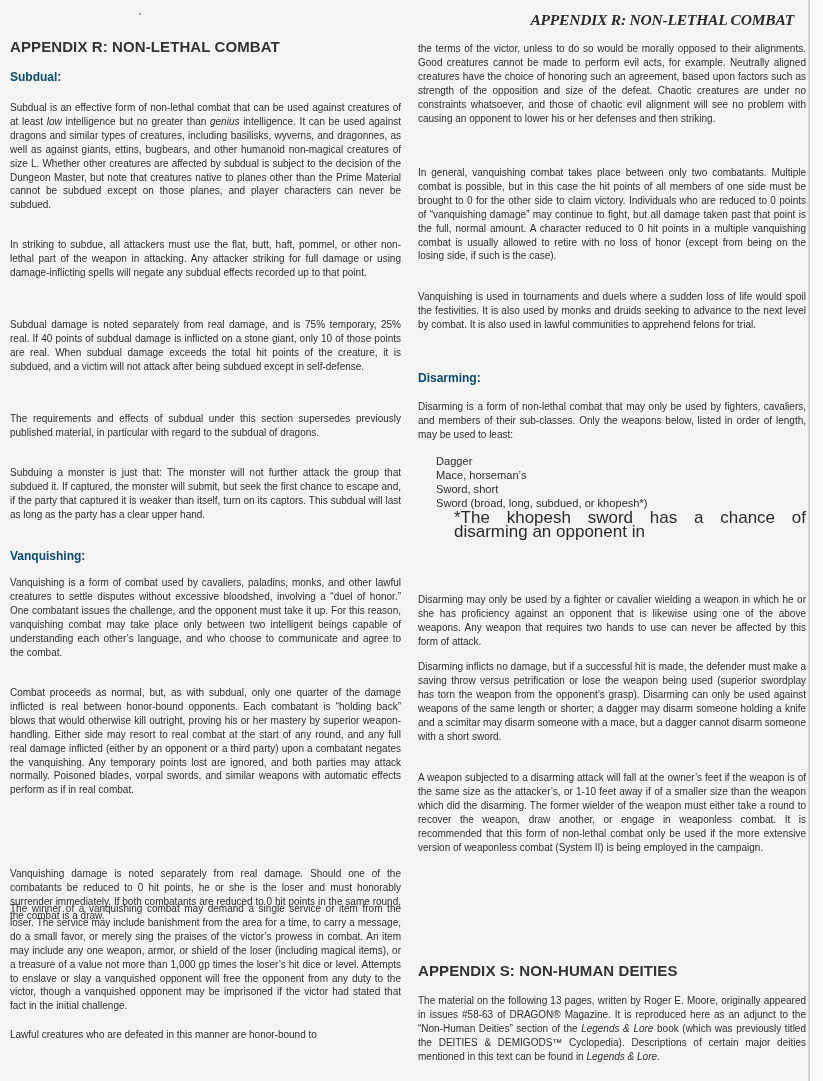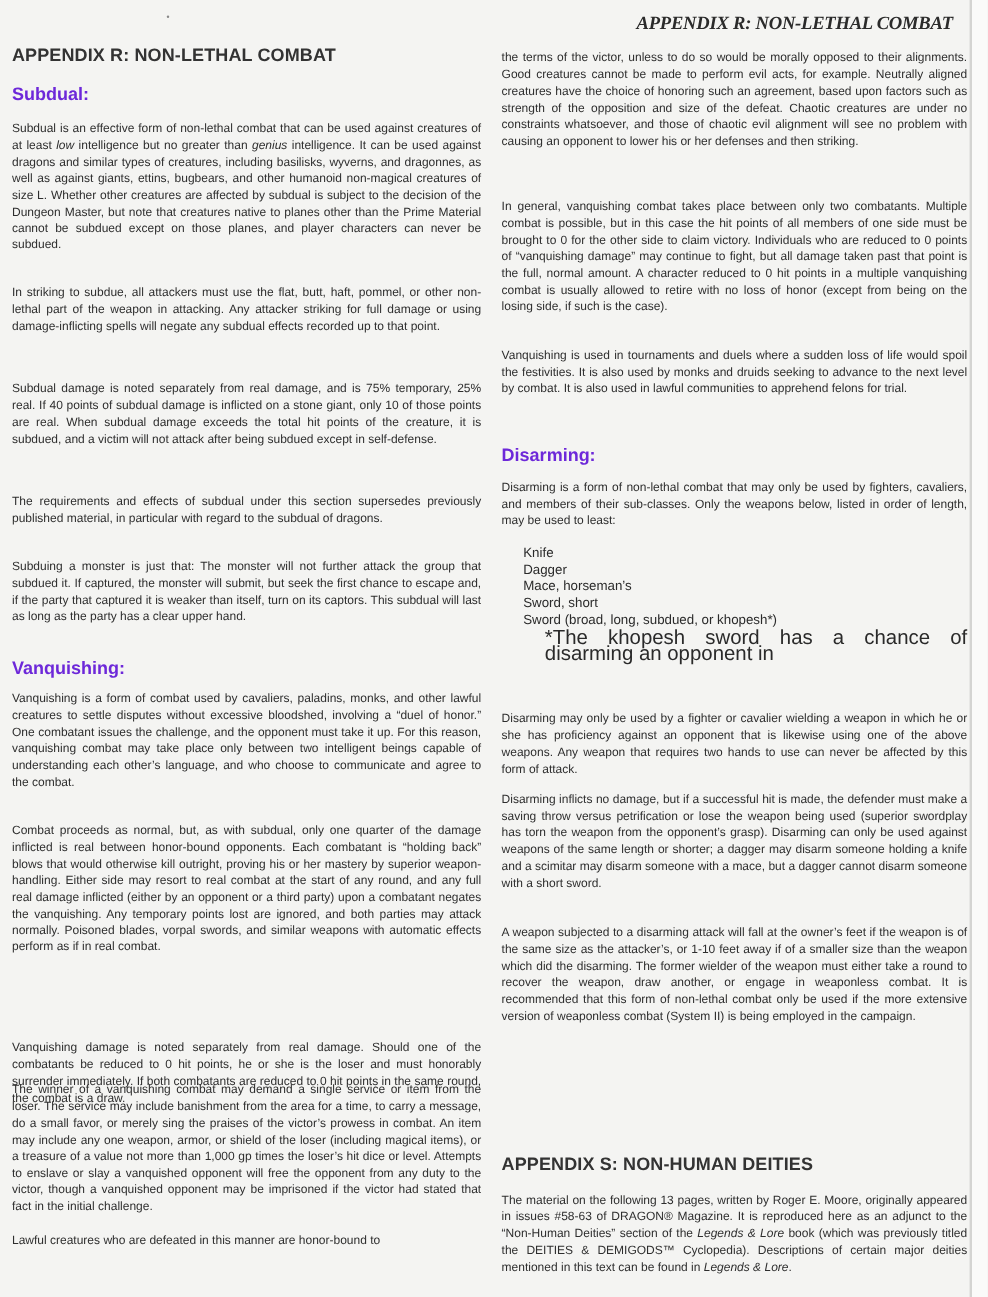--- a/index.html
+++ b/index.html
@@ -56,22 +56,22 @@
     }
     .appendix-title {
       font-weight: bold;
       font-size: 15px;
       color: #333;
       margin: 0;
       letter-spacing: 0.1px;
     }
     .section-heading {
       font-weight: bold;
-      font-size: 15px;
-      color: #6d28d9;
+      font-size: 12px;
+      color: #0c4a6e;
       margin: 0;
     }
     p.para {
       font-size: 10px;
       line-height: 13.9px;
       text-align: justify;
       margin: 0;
       color: #2e2e2e;
       hyphens: manual;
     }
@@ -176,21 +176,20 @@
     <p class="para">Vanquishing is used in tournaments and duels where a sudden loss of life would spoil the festivities. It is also used by monks and druids seeking to advance to the next level by combat. It is also used in lawful communities to apprehend felons for trial.</p>
   </div>
   <div class="block" style="top:371px;">
     <h2 class="section-heading">Disarming:</h2>
   </div>
   <div class="block" style="top:400px;">
     <p class="para">Disarming is a form of non-lethal combat that may only be used by fighters, cavaliers, and members of their sub-classes. Only the weapons below, listed in order of length, may be used to least:</p>
   </div>
   <div class="block" style="top:455px;">
     <ul class="weapon-list">
-      <li>Knife</li>
       <li>Dagger</li>
       <li>Mace, horseman’s</li>
       <li>Sword, short</li>
       <li>Sword (broad, long, subdued, or khopesh*)</li>
     </ul>
     <div class="footnote">
       <span class="fn-first">*The khopesh sword has a chance of disarming an opponent in</span>
     </div>
   </div>
   <div class="block" style="top:593px;">

